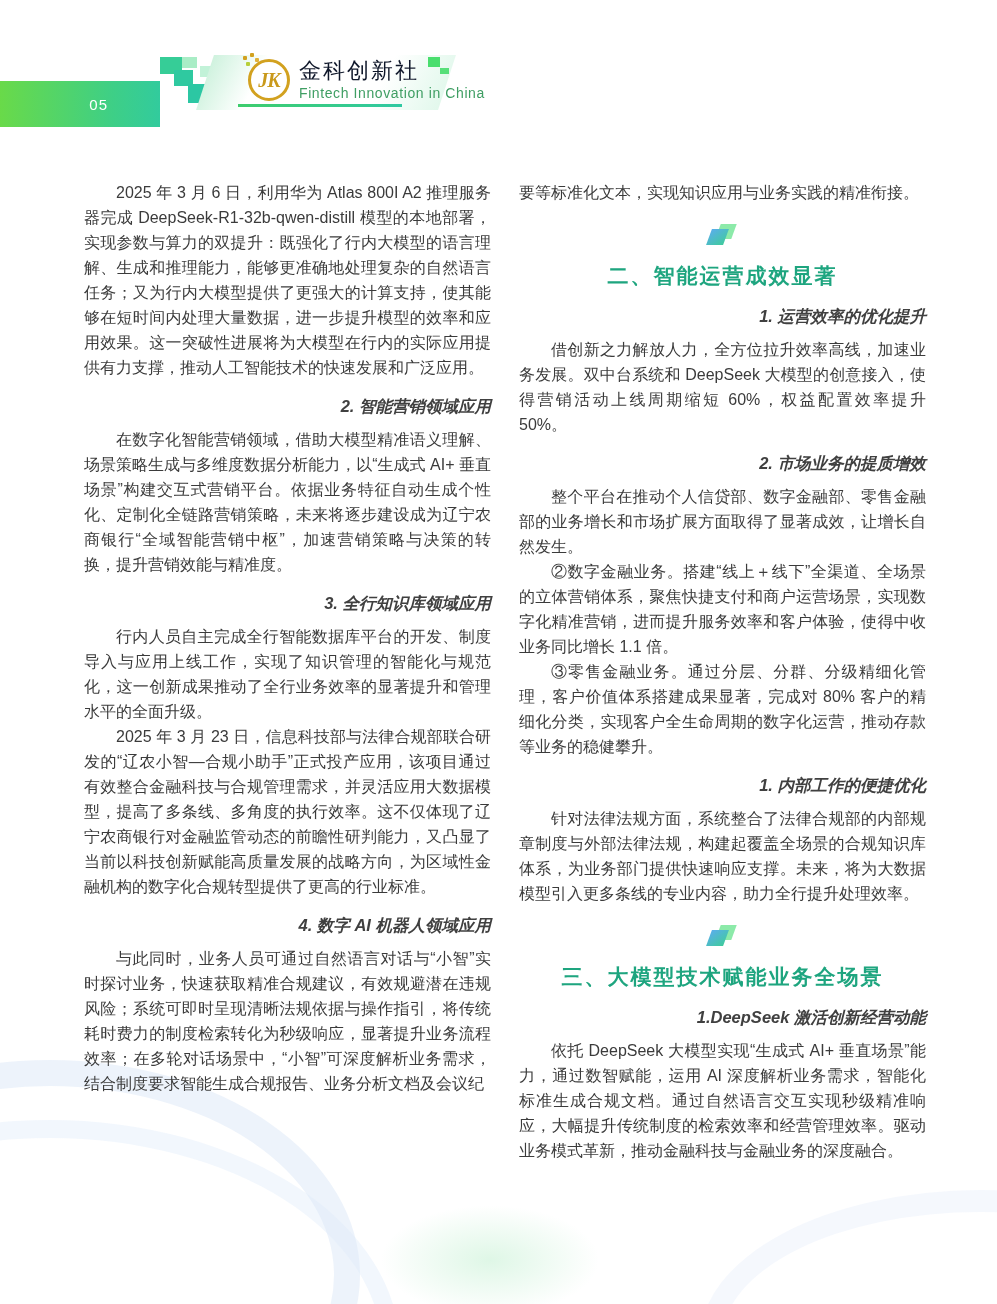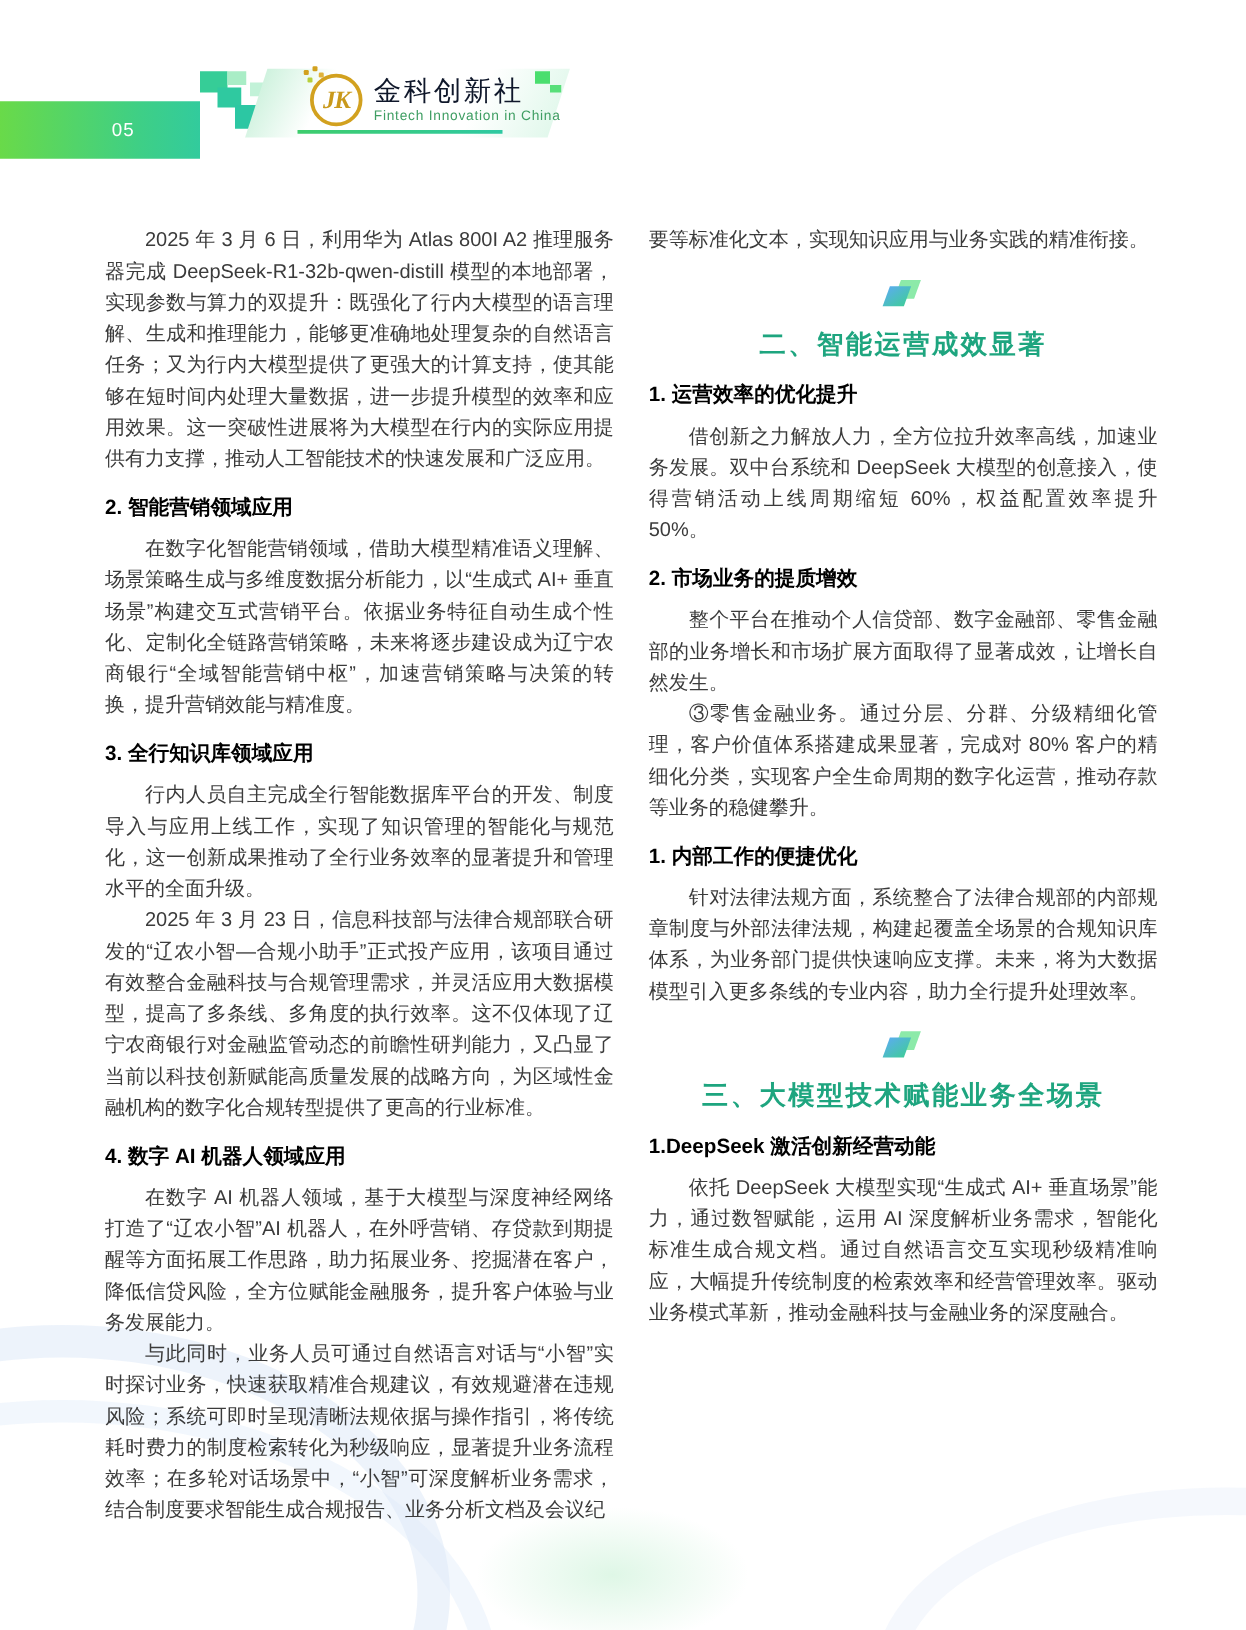--- a/index.html
+++ b/index.html
@@ -51,36 +51,36 @@
     position:absolute; left:-8px; top:-6px; width:4px; height:4px; border-radius:1px;
     background:#d2a11f;
     box-shadow:7px -3px 0 0 #d2a11f, 3px 6px 0 0 #b7cf3a, 12px 2px 0 0 #e0b23a;
   }
   .logo-monogram {
     color:#c9991b; font-weight:bold; font-style:italic; font-size:20px;
     font-family:"Liberation Serif", serif; letter-spacing:-1px;
   }
   .logo-text { display:flex; flex-direction:column; gap:2px; }
   .logo-title { color:#0f172a; font-size:22px; font-weight:normal; letter-spacing:2px; line-height:24px; }
-  .logo-subtitle { color:#3f9e63; font-size:11px; letter-spacing:0.6px; }
+  .logo-subtitle { color:#3f9e63; font-size:14px; letter-spacing:0.6px; }
 
   
   .col {
     position:absolute; top:180px; width:407px;
     font-size:16px; line-height:25px; text-align:justify; color:#3b3b3b;
   }
   .col-left  { left:84px; }
   .col-right { left:519px; }
 
   .para { text-indent:2em; }
   .para.no-indent { text-indent:0; }
 
   .h2 {
-    color:#000000; font-weight:bold; font-size:16.5px; line-height:22px;
-    margin:15px 0 10px; text-align:left;
+    color:#404040; font-weight:bold; font-size:16.5px; line-height:22px;
+    margin:15px 0 10px; text-align:right;font-style:italic;
   }
   .h1 {
     color:#1ea57f; font-weight:bold; font-size:21px; line-height:28px;
     margin:19px 0 12px; text-align:left; letter-spacing:2px;
     display:flex; align-items:center; gap:15px; text-indent:0;flex-direction:column;
   }
   .h1-icon { position:relative; width:32px; height:23px; flex:none; }
   .h1-icon .ic-back {
     position:absolute; left:11px; top:0; width:16px; height:15px;
     background:#8ceaa9; transform:skewX(-20deg);
@@ -150,39 +150,39 @@
   </div>
 
   <div class="col col-left">
     <p class="para">2025 年 3 月 6 日，利用华为 Atlas 800I A2 推理服务器完成 DeepSeek-R1-32b-qwen-distill 模型的本地部署，实现参数与算力的双提升：既强化了行内大模型的语言理解、生成和推理能力，能够更准确地处理复杂的自然语言任务；又为行内大模型提供了更强大的计算支持，使其能够在短时间内处理大量数据，进一步提升模型的效率和应用效果。这一突破性进展将为大模型在行内的实际应用提供有力支撑，推动人工智能技术的快速发展和广泛应用。</p>
     <div class="h2">2. 智能营销领域应用</div>
     <p class="para">在数字化智能营销领域，借助大模型精准语义理解、场景策略生成与多维度数据分析能力，以“生成式 AI+ 垂直场景”构建交互式营销平台。依据业务特征自动生成个性化、定制化全链路营销策略，未来将逐步建设成为辽宁农商银行“全域智能营销中枢”，加速营销策略与决策的转换，提升营销效能与精准度。</p>
     <div class="h2">3. 全行知识库领域应用</div>
     <p class="para">行内人员自主完成全行智能数据库平台的开发、制度导入与应用上线工作，实现了知识管理的智能化与规范化，这一创新成果推动了全行业务效率的显著提升和管理水平的全面升级。</p>
     <p class="para">2025 年 3 月 23 日，信息科技部与法律合规部联合研发的“辽农小智—合规小助手”正式投产应用，该项目通过有效整合金融科技与合规管理需求，并灵活应用大数据模型，提高了多条线、多角度的执行效率。这不仅体现了辽宁农商银行对金融监管动态的前瞻性研判能力，又凸显了当前以科技创新赋能高质量发展的战略方向，为区域性金融机构的数字化合规转型提供了更高的行业标准。</p>
     <div class="h2">4. 数字 AI 机器人领域应用</div>
-    <p class="para">在数字 AI 机器人领域，基于大模型与深度神经网络打造了“辽农小智”AI 机器人，在外呼营销、存贷款到期提醒等方面拓展工作思路，助力拓展业务、挖掘潜在客户，降低信贷风险，全方位赋能金融服务，提升客户体验与业务发展能力。</p>
     <p class="para">与此同时，业务人员可通过自然语言对话与“小智”实时探讨业务，快速获取精准合规建议，有效规避潜在违规风险；系统可即时呈现清晰法规依据与操作指引，将传统耗时费力的制度检索转化为秒级响应，显著提升业务流程效率；在多轮对话场景中，“小智”可深度解析业务需求，结合制度要求智能生成合规报告、业务分析文档及会议纪</p>
   </div>
 
   <div class="col col-right">
     <p class="para no-indent">要等标准化文本，实现知识应用与业务实践的精准衔接。</p>
 
     <div class="h1">
       <span class="h1-icon">
         <span class="ic-back"></span>
         <span class="ic-front"></span>
       </span>
       <span>二、智能运营成效显著</span>
     </div>
 
     <div class="h2">1. 运营效率的优化提升</div>
     <p class="para">借创新之力解放人力，全方位拉升效率高线，加速业务发展。双中台系统和 DeepSeek 大模型的创意接入，使得营销活动上线周期缩短 60%，权益配置效率提升 50%。</p>
     <div class="h2">2. 市场业务的提质增效</div>
     <p class="para">整个平台在推动个人信贷部、数字金融部、零售金融部的业务增长和市场扩展方面取得了显著成效，让增长自然发生。</p>
+    <p class="para">②数字金融业务。搭建“线上＋线下”全渠道、全场景的立体营销体系，聚焦快捷支付和商户运营场景，实现数字化精准营销，进而提升服务效率和客户体验，使得中收业务同比增长 1.1 倍。</p>
     <p class="para">③零售金融业务。通过分层、分群、分级精细化管理，客户价值体系搭建成果显著，完成对 80% 客户的精细化分类，实现客户全生命周期的数字化运营，推动存款等业务的稳健攀升。</p>
     <div class="h2">1. 内部工作的便捷优化</div>
     <p class="para">针对法律法规方面，系统整合了法律合规部的内部规章制度与外部法律法规，构建起覆盖全场景的合规知识库体系，为业务部门提供快速响应支撑。未来，将为大数据模型引入更多条线的专业内容，助力全行提升处理效率。</p>
 
     <div class="h1">
       <span class="h1-icon">
         <span class="ic-back"></span>
         <span class="ic-front"></span>
       </span>
       <span>三、大模型技术赋能业务全场景</span>

